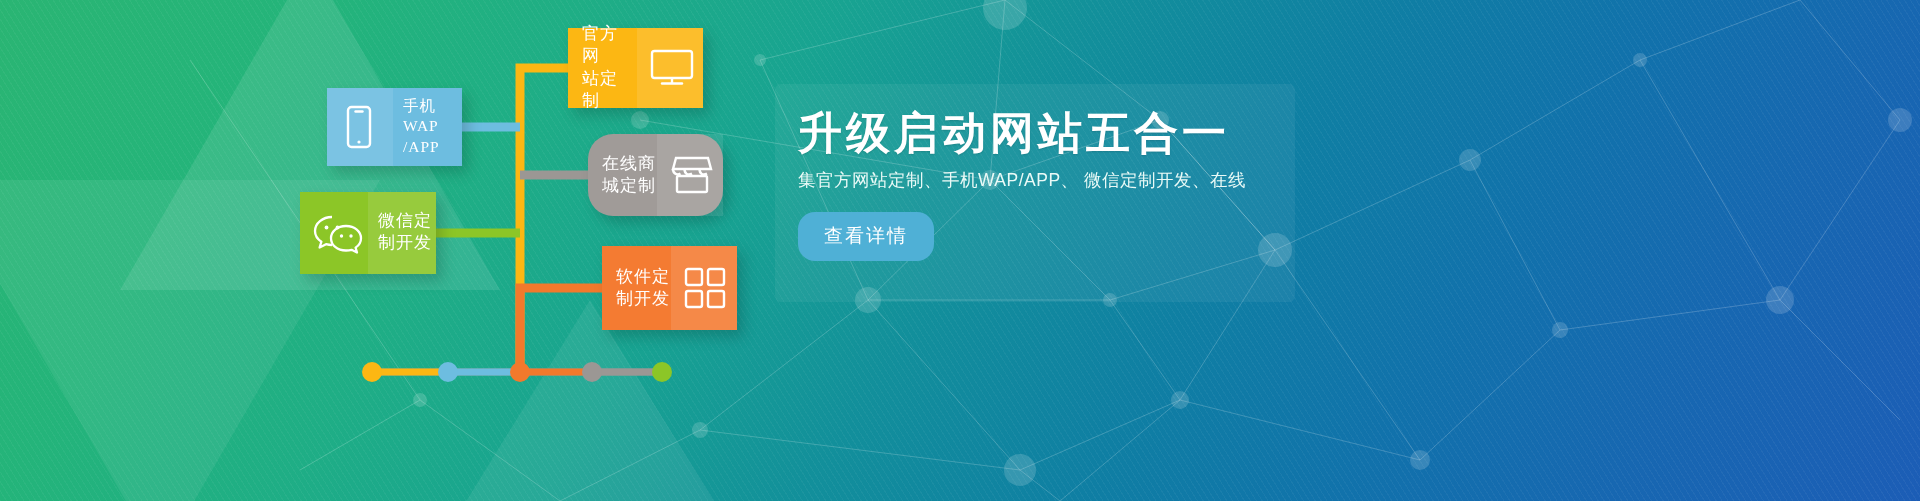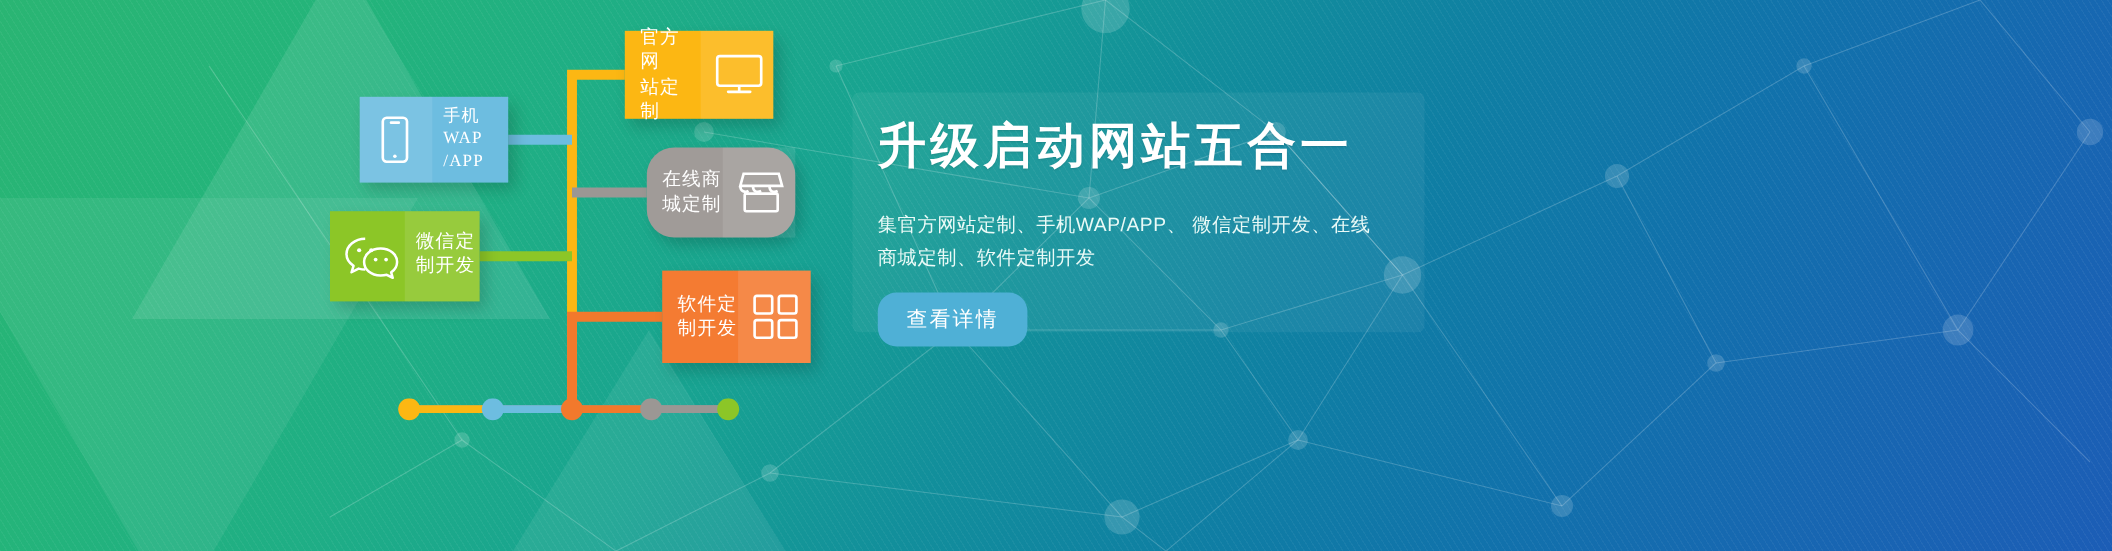--- a/index.html
+++ b/index.html
@@ -53,21 +53,21 @@
   
   #copy{ position:absolute; left:798px; top:110px; width:520px; }
   #headline{
     font-size:44px; line-height:1.06; font-weight:700; color:#ffffff;
     letter-spacing:4px;
     font-family:"DejaVu Sans","Liberation Sans",sans-serif;
     white-space:nowrap;
     text-shadow:0 1px 2px rgba(0,0,0,.13);
   }
   #sub{
-    margin-top:32px;
+    margin-top:8px;
     font-size:17.5px; line-height:1.72; color:#eafaf7;
     letter-spacing:.5px;
     width:470px;
   }
   #cta{
     display:inline-block; margin-top:17px;
     background:#4fb0d6; color:#ffffff;
     font-size:19px; letter-spacing:2px;
     padding:11px 26px 12px 26px;
     border:0; border-radius:17px; cursor:pointer;
@@ -275,18 +275,17 @@
         <rect x="3" y="25" width="16" height="16" rx="2"></rect>
         <rect x="25" y="25" width="16" height="16" rx="2"></rect>
       </svg>
     </div>
   </div>
 
   <div id="copy">
     <div id="headline">升级启动网站五合一</div>
     <div id="sub">
       <div>集官方网站定制、手机WAP/APP、 微信定制开发、在线</div>
-      <div>商城定制、软件定制开发</div>
     </div>
     <button id="cta">查看详情</button>
   </div>
 
 </div>
 
 </body></html>

